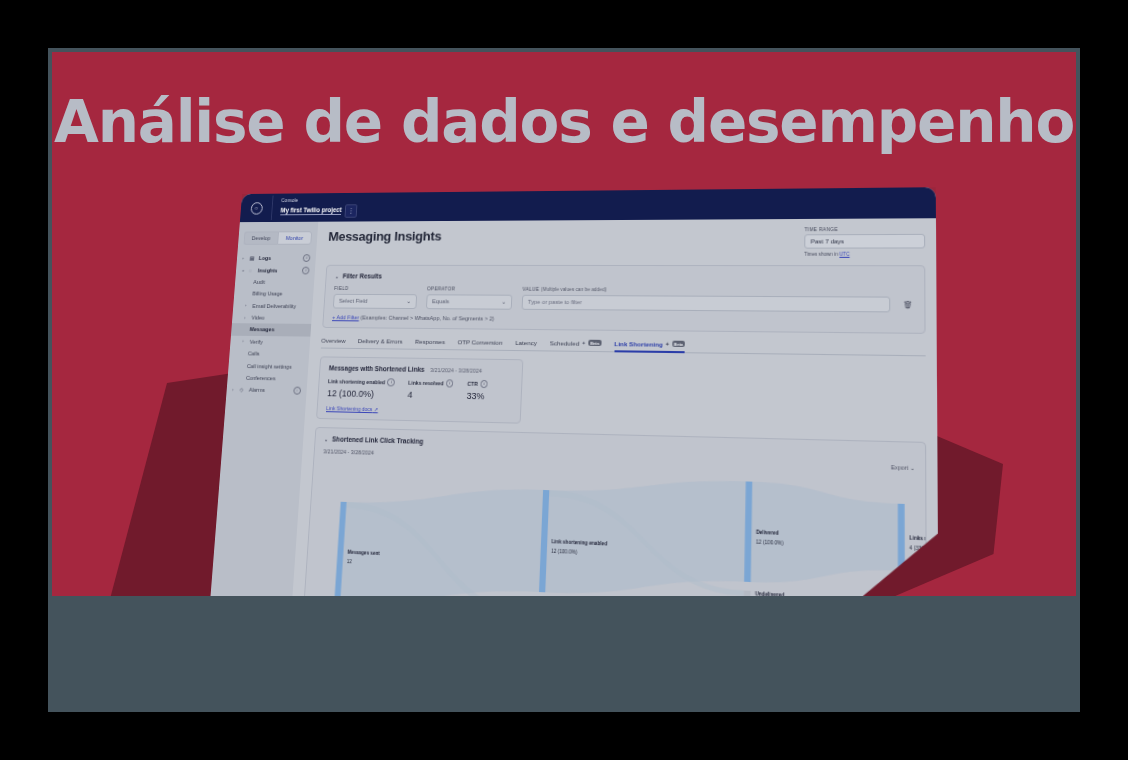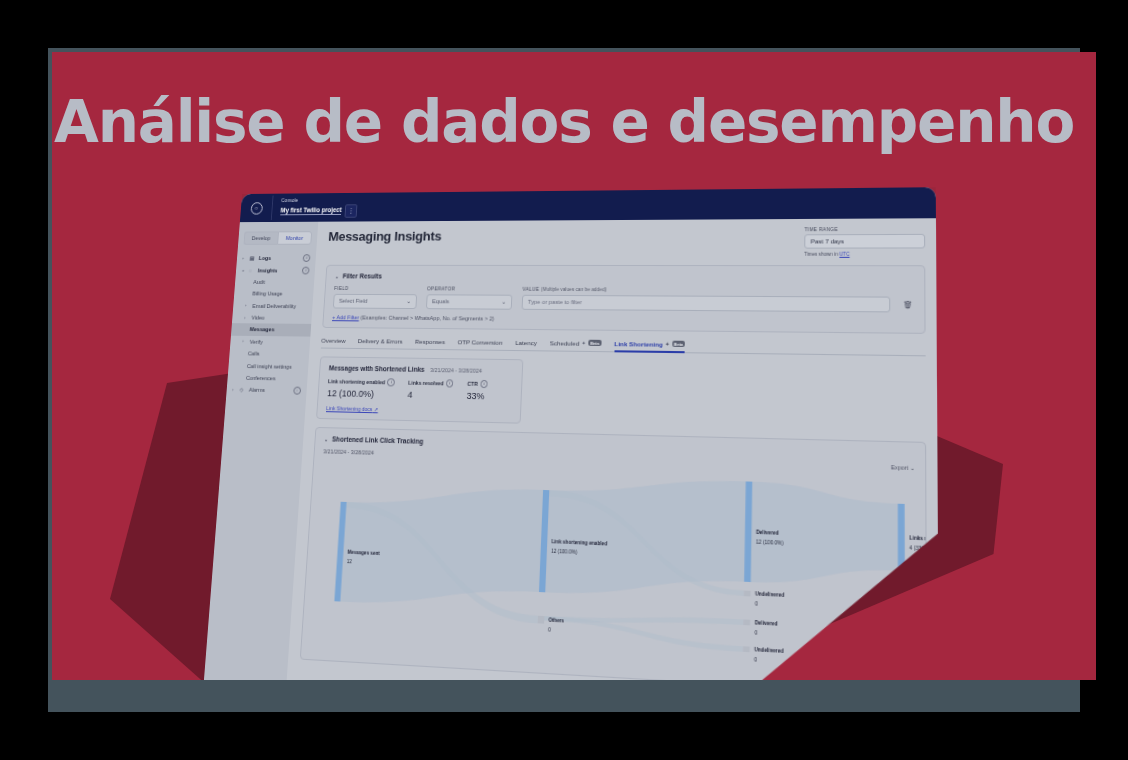--- a/index.html
+++ b/index.html
@@ -1,21 +1,21 @@
 <!DOCTYPE html>
 <html><head>
 <meta charset="utf-8">
 <style>
   html,body{margin:0;padding:0;background:#000;}
   body{width:1128px;height:760px;overflow:hidden;font-family:"Liberation Sans",sans-serif;}
 
   
   #stage{position:absolute;left:0;top:0;width:1128px;height:760px;background:#000;}
   #frame-border{position:absolute;left:48px;top:48px;width:1032px;height:664px;background:#44535c;}
-  #slide{position:absolute;left:52px;top:52px;width:1024px;height:628px;background:#a5273f;overflow:hidden;padding-left:20px;}
+  #slide{position:absolute;left:52px;top:52px;width:1024px;height:544px;background:#a5273f;overflow:hidden;}
 
   
   #hero-title{
     position:absolute;left:0;top:36px;width:1024px;text-align:center;
     font-size:58px;font-weight:bold;color:#b7bcc6;letter-spacing:-1.2px;
     font-family:"DejaVu Sans",sans-serif;
   }
 
   
   #deco-arrow{

